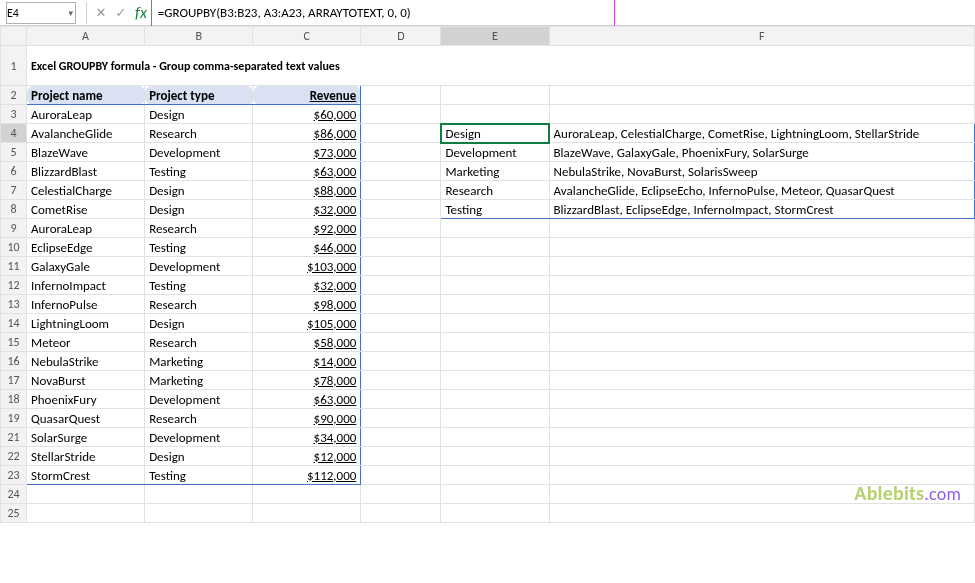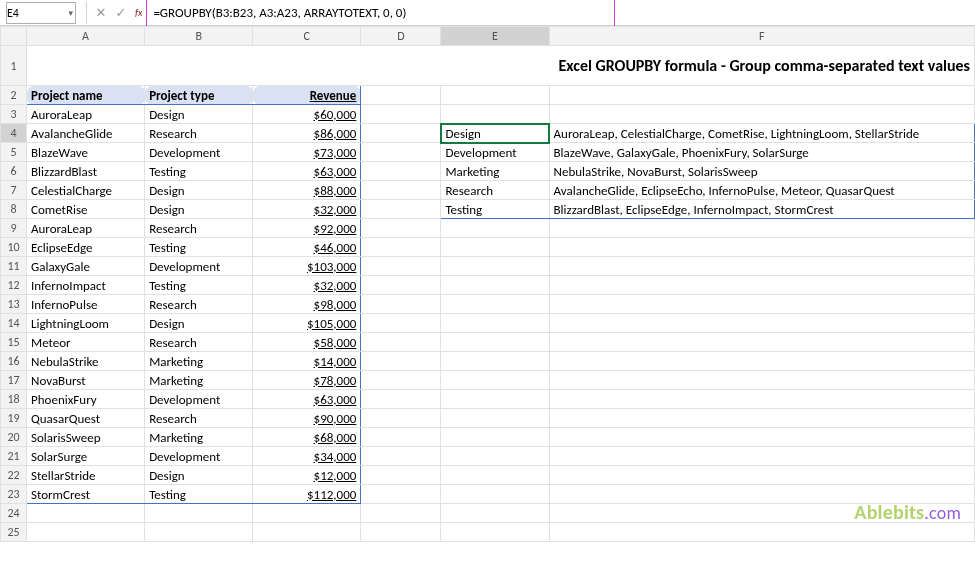--- a/index.html
+++ b/index.html
@@ -46,22 +46,22 @@
     height: 22px;
     display: flex;
     align-items: center;
     justify-content: center;
     color: #999;
     font-size: 13px;
     cursor: default;
   }
   .fb-fx {
     font-style: italic;
-    color: #7f1d1d;
-    font-size: 10px;
+    color: #15803d;
+    font-size: 16px;
     padding: 0 4px;
   }
   .formula-input {
     flex: 1;
     height: 22px;
     border: 1.5px solid #d63fd6;
     padding: 17px 6px;
     font-size: 13px;
     display: flex;
     align-items: center;
@@ -100,23 +100,23 @@
     background: #fff;
   }
   .col-A { width: 118px; }
   .col-B { width: 108px; }
   .col-C { width: 108px; }
   .col-D { width: 80px; }
   .col-E { width: 108px; }
   .col-F { width: 425px; }
 
   .title-row td.title {
-    text-align: right;
+    text-align: left;
     font-weight: bold;
-    font-size: 16px;
+    font-size: 12px;
     height: 40px;
   }
   .hdr-cell {
     background: #d9e1f2 !important;
     font-weight: bold !important;
     border-top: 1.5px solid #4472c4 !important;
     border-bottom: 1.5px solid #4472c4 !important;
     border-radius: 7px;
   }
   .data-left-border { border-left: 1.5px solid #4472c4 !important; }
@@ -355,29 +355,20 @@
         <tr>
           <th class="rowhdr">19</th>
           <td class="data-left-border">QuasarQuest</td>
           <td class="">Research</td>
           <td class="data-right-border num">$90,000</td>
           <td class=""></td>
           <td class=""></td>
           <td class=""></td>
         </tr>
         <tr>
-          <th class="rowhdr">20</th>
-          <td class="data-left-border">SolarisSweep</td>
-          <td class="">Marketing</td>
-          <td class="data-right-border num">$68,000</td>
-          <td class=""></td>
-          <td class=""></td>
-          <td class=""></td>
-        </tr>
-        <tr>
           <th class="rowhdr">21</th>
           <td class="data-left-border">SolarSurge</td>
           <td class="">Development</td>
           <td class="data-right-border num">$34,000</td>
           <td class=""></td>
           <td class=""></td>
           <td class=""></td>
         </tr>
         <tr>
           <th class="rowhdr">22</th>

